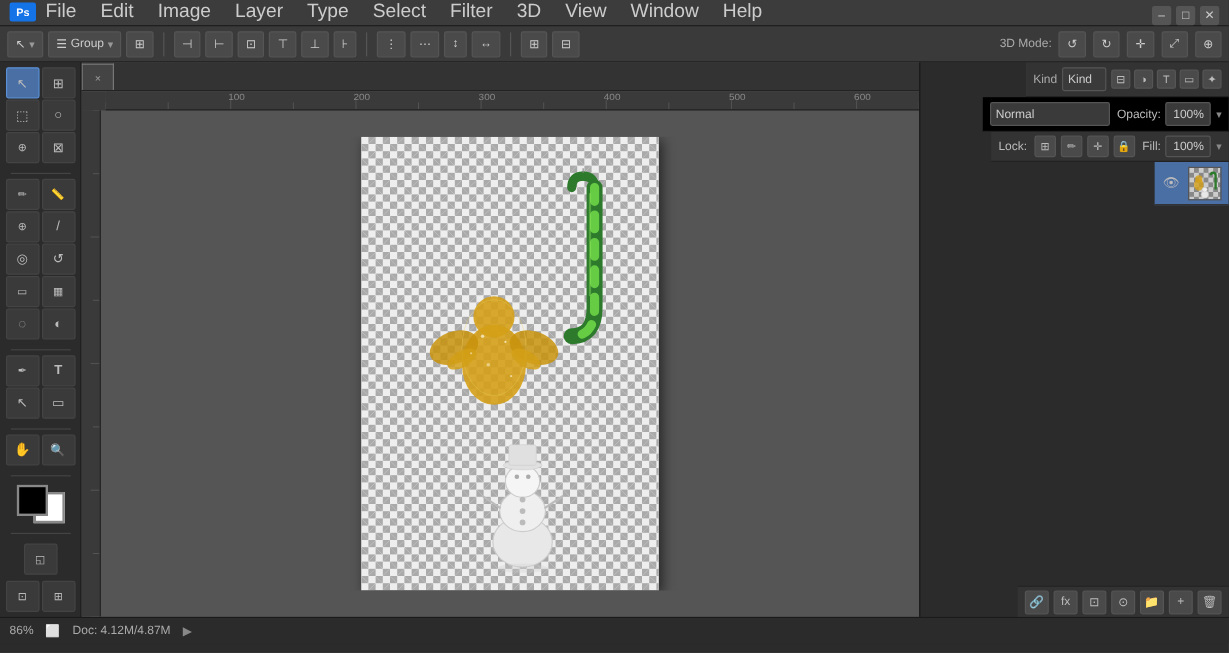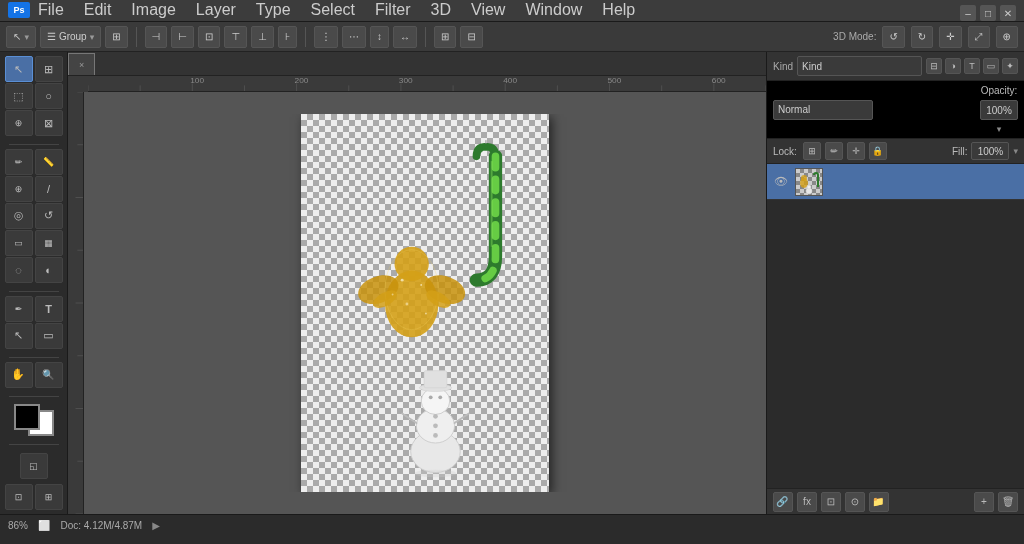--- a/index.html
+++ b/index.html
@@ -343,20 +343,21 @@
       font-size: 14px;
       color: #888;
       cursor: pointer;
       padding: 0 4px;
     }
     
     #layers-panel {
       flex: 1;
       display: flex;
       flex-direction: column;
+      align-items: flex-end;
     }
     #layers-search-row {
       display: flex;
       align-items: center;
       padding: 4px 6px;
       gap: 4px;
       background: #333;
       border-bottom: 1px solid #222;
     }
     .kind-label {
@@ -412,21 +413,20 @@
       appearance: none;
       -webkit-appearance: none;
     }
     .opacity-row {
       display: flex;
       align-items: center;
       gap: 4px;
       font-size: 10px;
       color: #bbb;
       margin-left: auto;
-      flex-direction: column;
     }
     .opacity-val {
       width: 38px;
       height: 20px;
       background: #3a3a3a;
       border: 1px solid #555;
       color: #ccc;
       font-size: 10px;
       text-align: center;
       border-radius: 2px;

